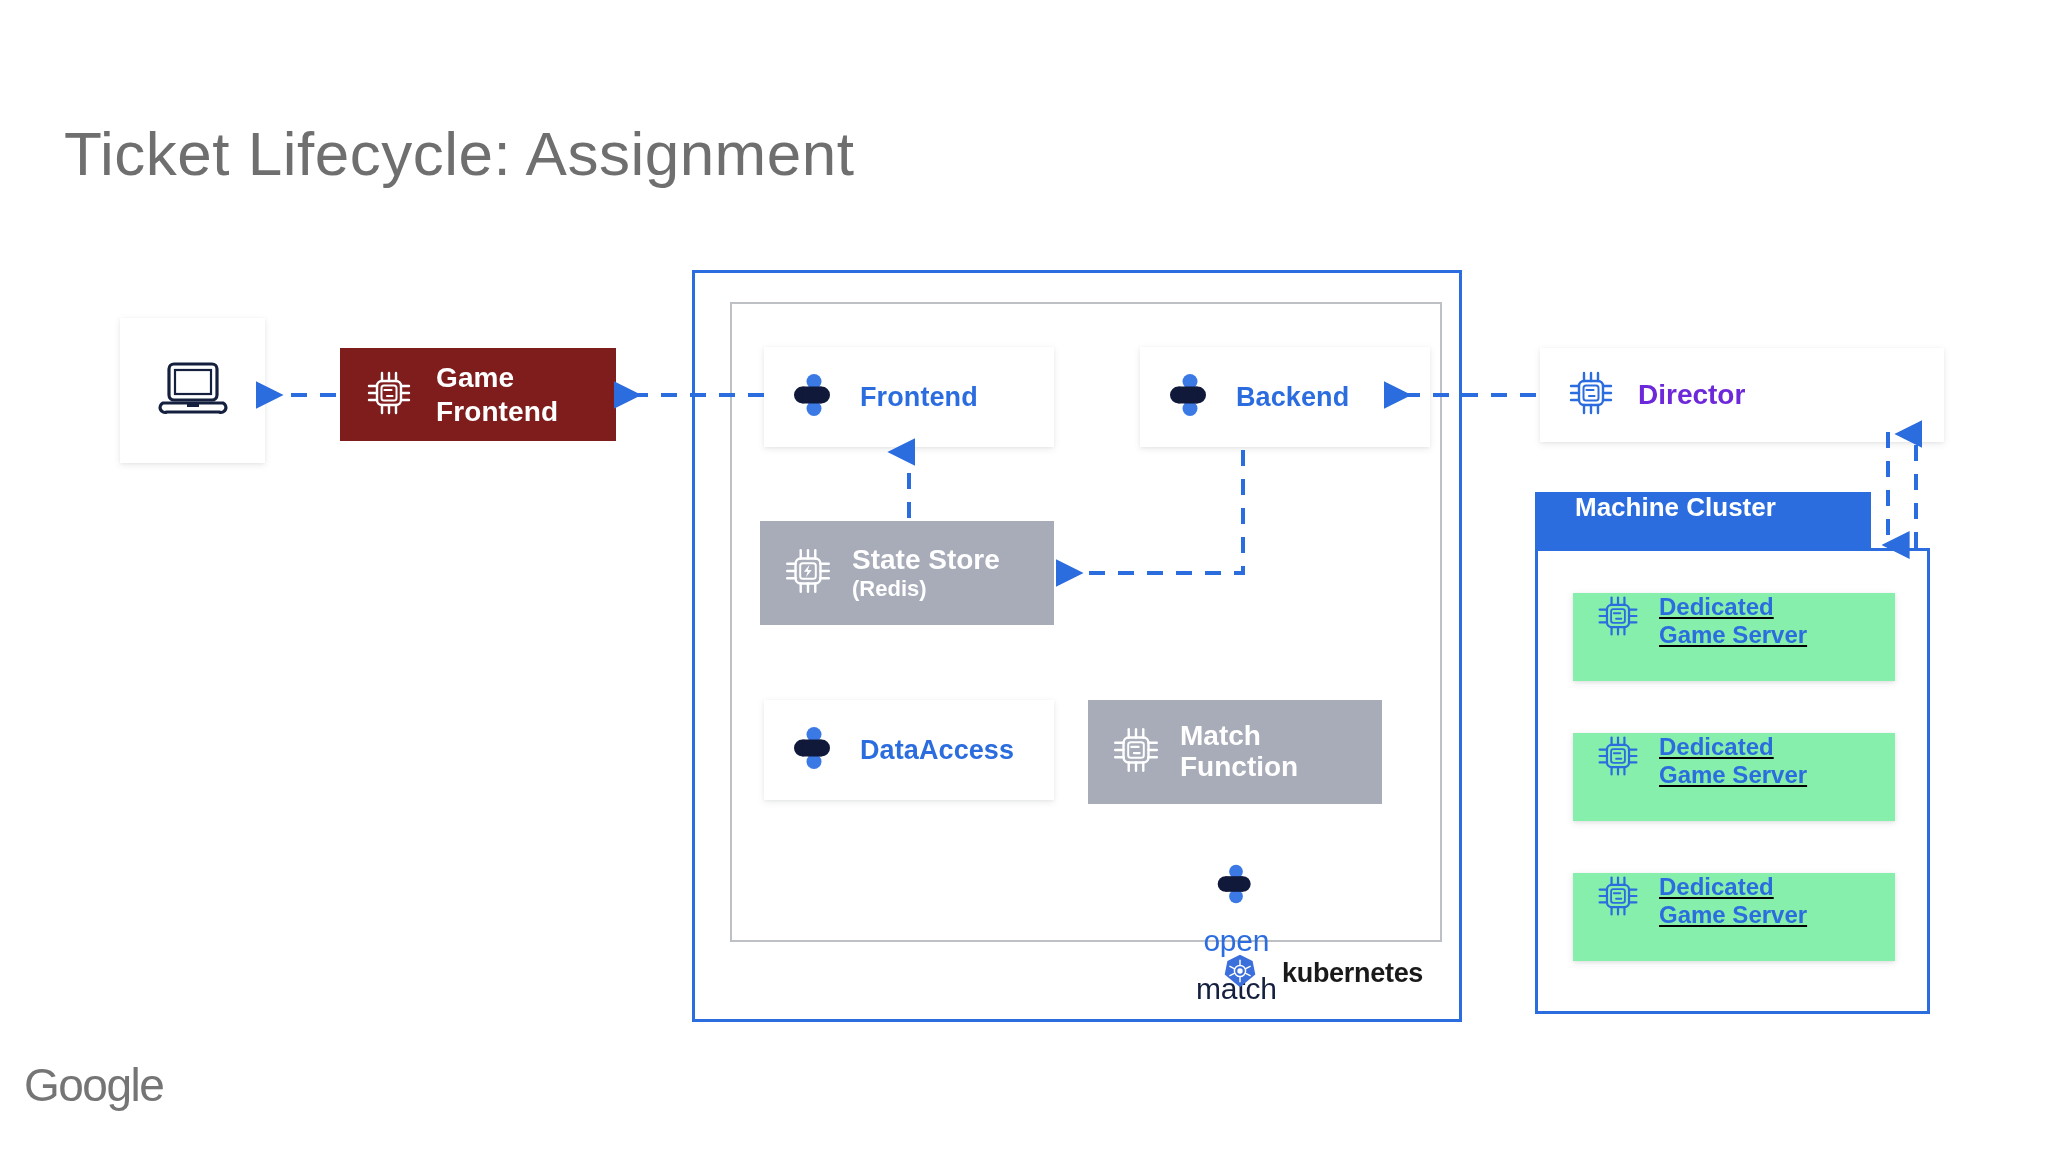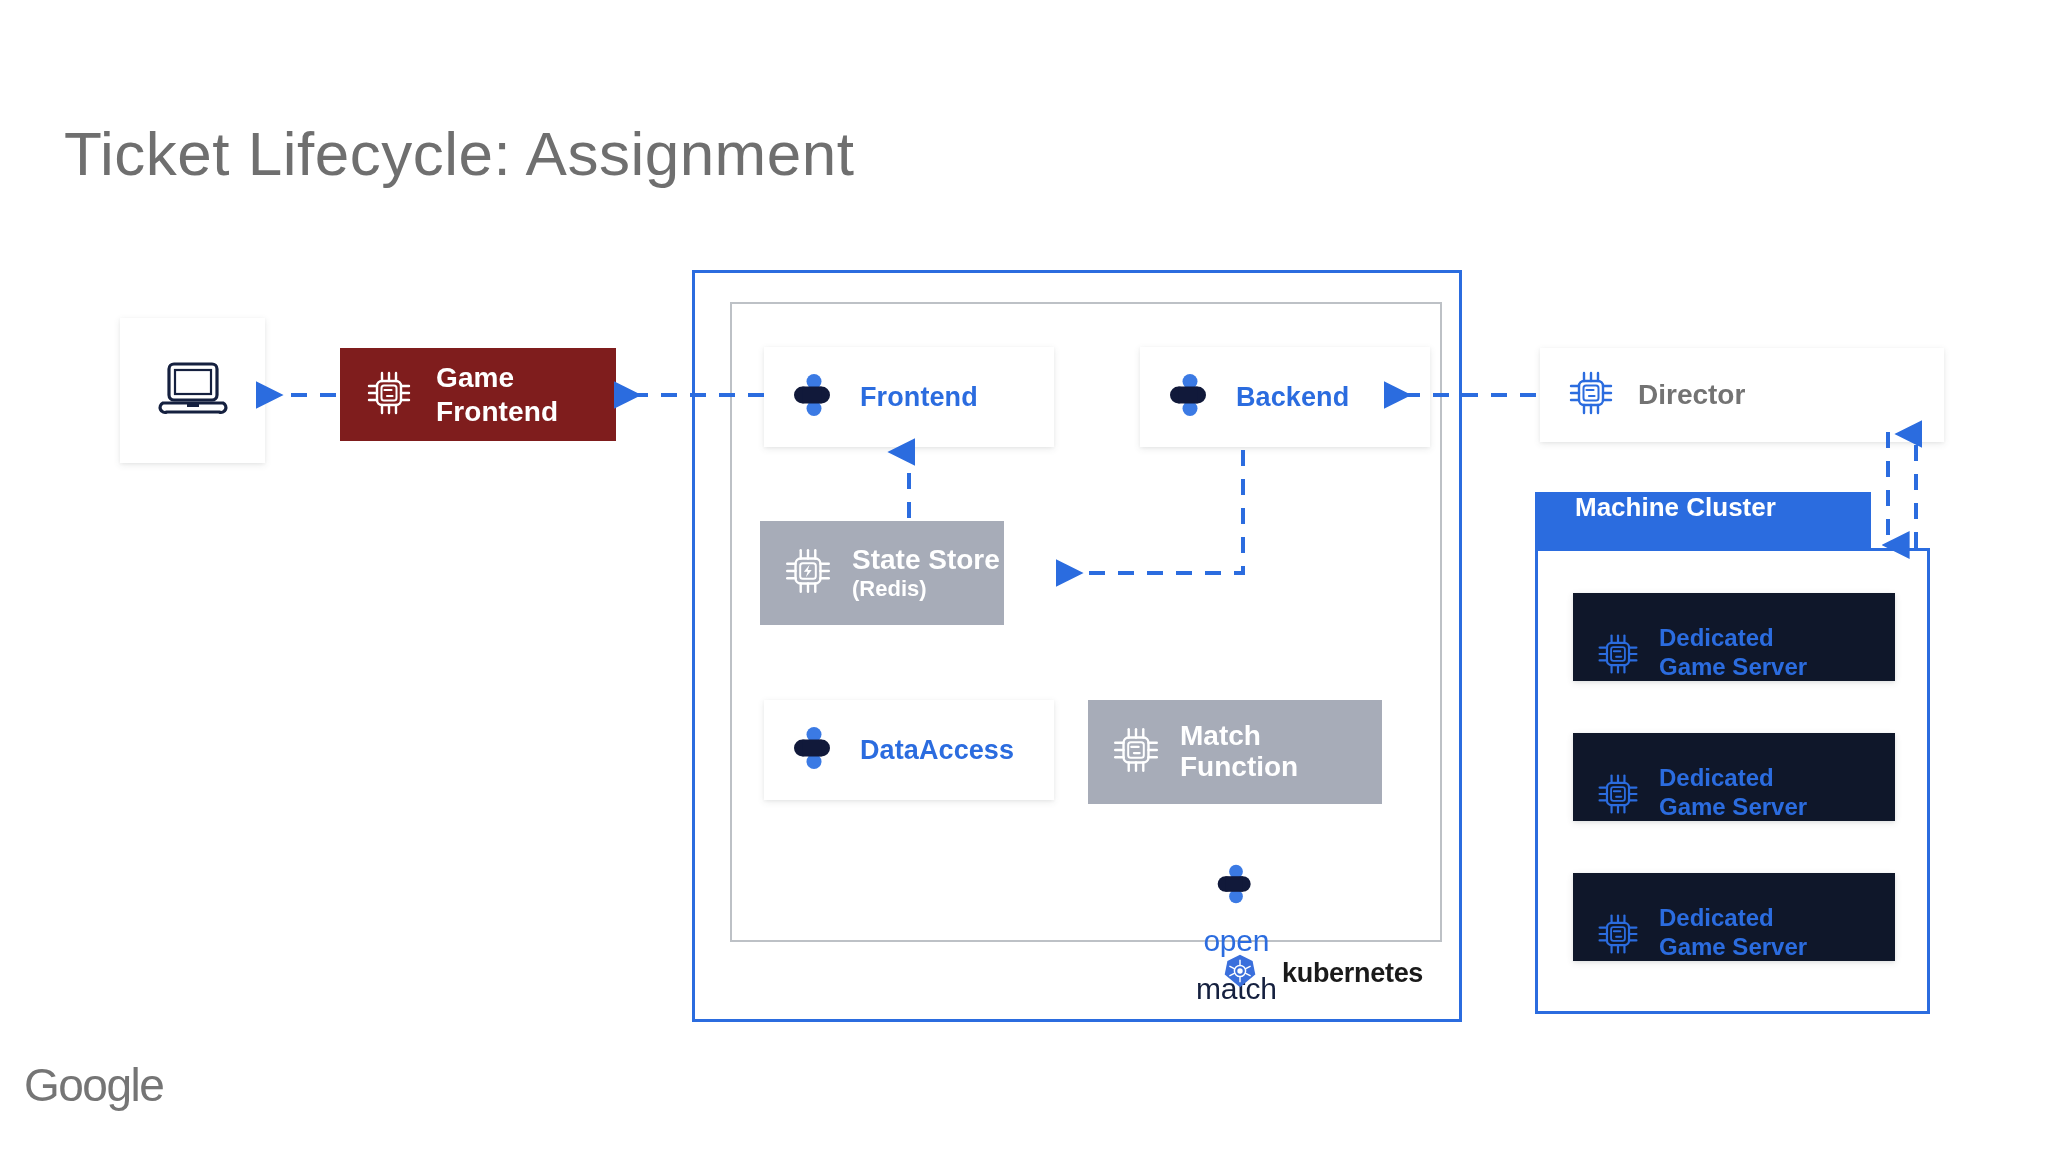--- a/index.html
+++ b/index.html
@@ -142,21 +142,21 @@
     font-weight: 700;
     line-height: 1.1;
   }
   .graybox .lbl-sub {
     color: #ffffff;
     font-size: 22px;
     font-weight: 700;
     line-height: 1.15;
   }
   .state-store {
-    left: 760px; top: 521px; width: 244px; height: 104px;
+    left: 760px; top: 521px; width: 294px; height: 104px;
   }
   .match-function {
     left: 1088px; top: 700px; width: 294px; height: 104px;
   }
 
   
   .om-wordmark {
     position: absolute;
     left: 1196px;
     top: 862px;
@@ -192,21 +192,21 @@
   
   .director-card {
     left: 1540px;
     top: 348px;
     width: 404px;
     height: 94px;
     padding-left: 26px;
     gap: 22px;
   }
   .director-card .lbl {
-    color: #737373;
+    color: #6d28d9;
     font-size: 28px;
     font-weight: 700;
   }
 
   
   .mc-tab {
     position: absolute;
     left: 1535px;
     top: 492px;
     width: 336px;
@@ -230,27 +230,28 @@
     height: 466px;
     border: 3px solid #2b6cdf;
     box-sizing: border-box;
     background: #ffffff;
   }
   .dgs {
     position: absolute;
     left: 1573px;
     width: 322px;
     height: 88px;
-    background: #0f172a;
+    background: #86efac;
     box-shadow: 0 2px 7px rgba(60,64,67,0.12), 0 1px 3px rgba(60,64,67,0.07);
     display: flex;
-    align-items: flex-end;
+    align-items: flex-start;
     box-sizing: border-box;
     padding-left: 22px;
     gap: 18px;
+    text-decoration: underline;
   }
   .dgs .lbl {
     color: #2b6cdf;
     font-size: 24px;
     font-weight: 700;
     line-height: 1.18;
   }
   .dgs-1 { top: 593px; }
   .dgs-2 { top: 733px; }
   .dgs-3 { top: 873px; }

